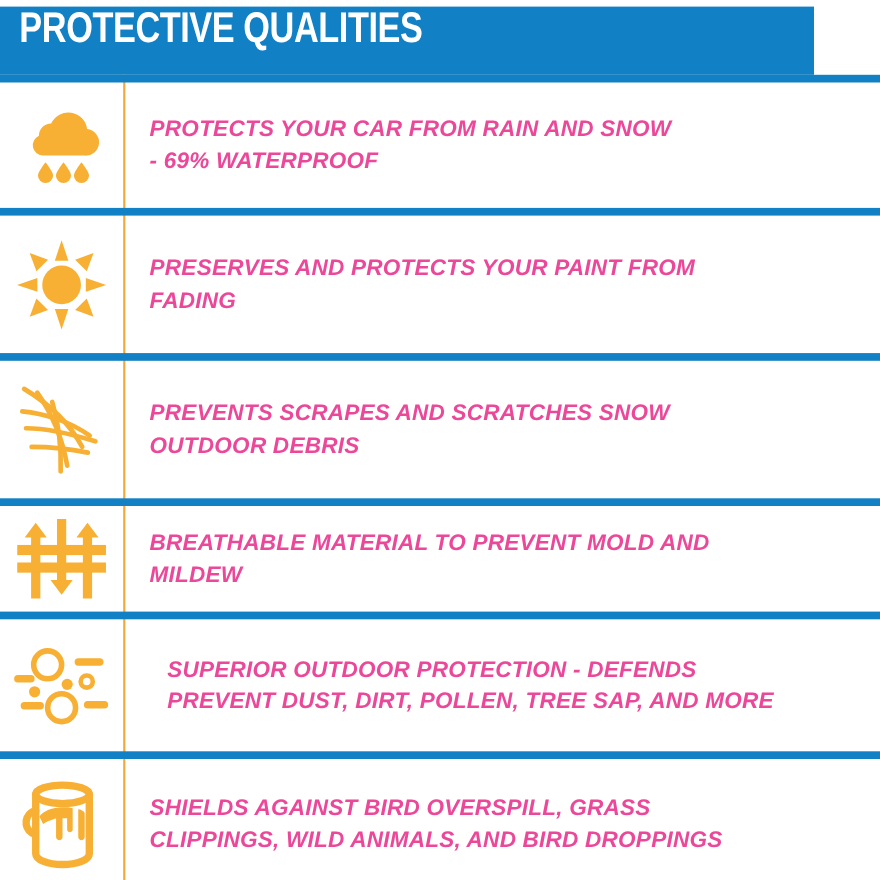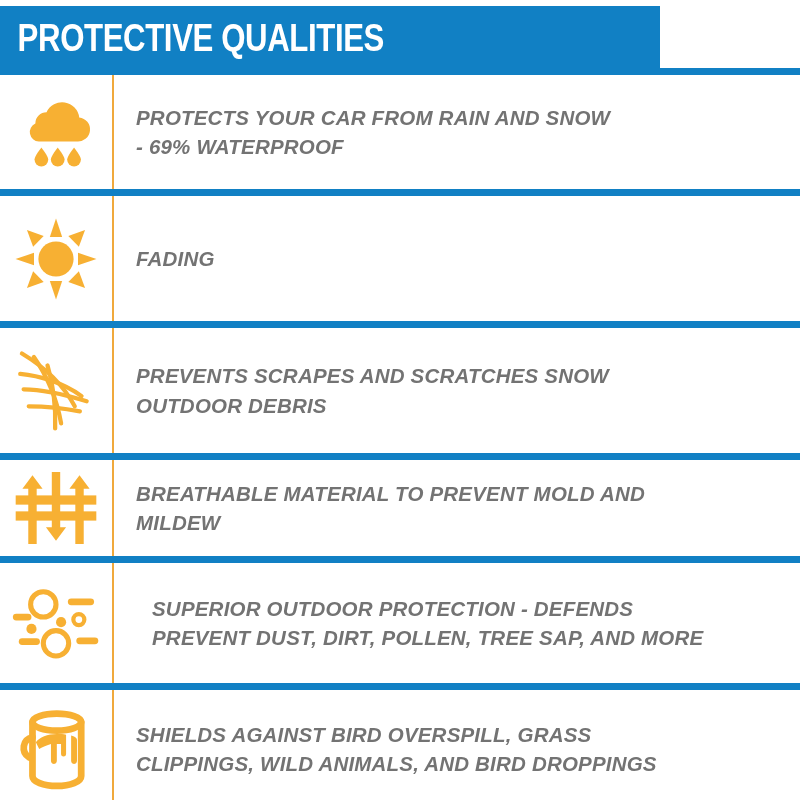--- a/index.html
+++ b/index.html
@@ -16,25 +16,25 @@
     width: 800px;
     height: 800px;
     background: #ffffff;
   }
 
   
   .header {
     position: absolute;
     left: 0;
     top: 6px;
-    width: 660px;
+    width: 740px;
     height: 62px;
     background: #1180c4;
     display: flex;
-    align-items: center;
+    align-items: flex-start;
   }
   .header-title {
     color: #ffffff;
     font-family: "Liberation Sans", sans-serif;
     font-weight: bold;
     font-size: 39px;
     letter-spacing: -0.5px;
     line-height: 1;
     padding-left: 22px;
     transform: scaleX(0.80);
@@ -92,21 +92,21 @@
     align-items: center;
     justify-content: center;
     background: transparent;
   }
   .text-cell {
     flex: 1;
     padding-left: 24px;
     padding-right: 18px;
   }
   .feature-text {
-    color: #737373;
+    color: #ec4899;
     font-family: "Liberation Sans", sans-serif;
     font-weight: bold;
     font-style: italic;
     font-size: 20.5px;
     line-height: 1.42;
     letter-spacing: 0.2px;
   }
   .feature-text .ln { display: block; }
 
   svg { display: block; }
@@ -163,20 +163,21 @@
                 <polygon points="83,83 64,76 76,64"></polygon>
                 <polygon points="83,17 76,36 64,24"></polygon>
                 <polygon points="17,83 24,64 36,76"></polygon>
               </g>
             </g>
           </svg>
         </span>
       </div>
       <div class="text-cell">
         <div class="feature-text">
+          <span class="ln">PRESERVES AND PROTECTS YOUR PAINT FROM</span>
           <span class="ln">FADING</span>
         </div>
       </div>
     </div>
 
     <div class="divider"></div>
     <div class="row row-r3">
       <div class="icon-cell">
         <span>
           <svg width="86" height="92" viewBox="0 0 100 108">

